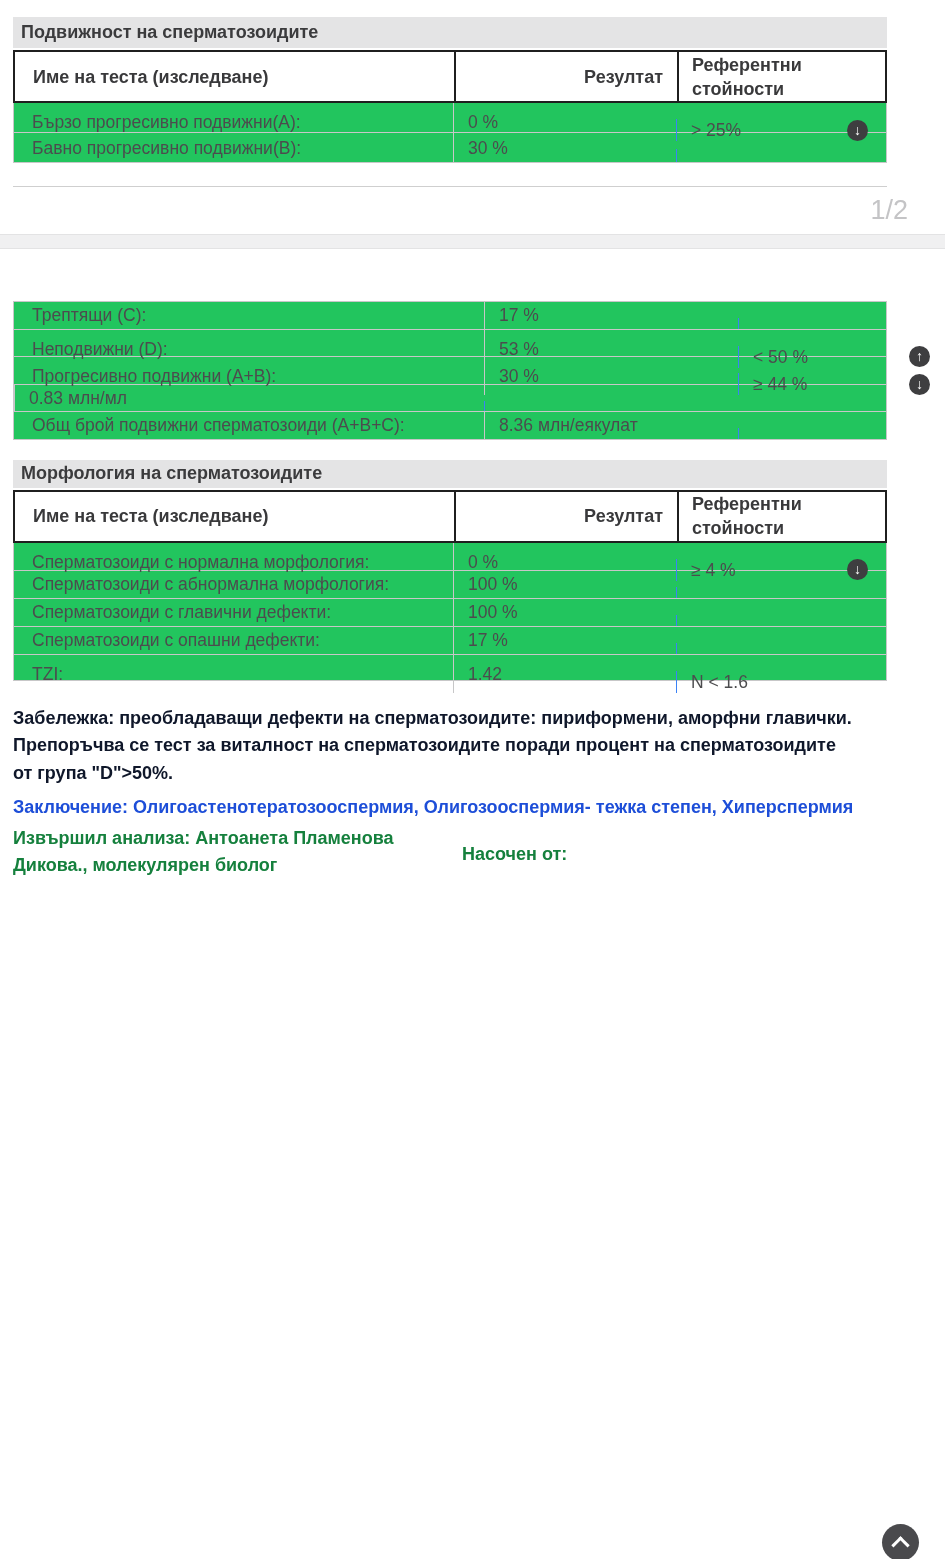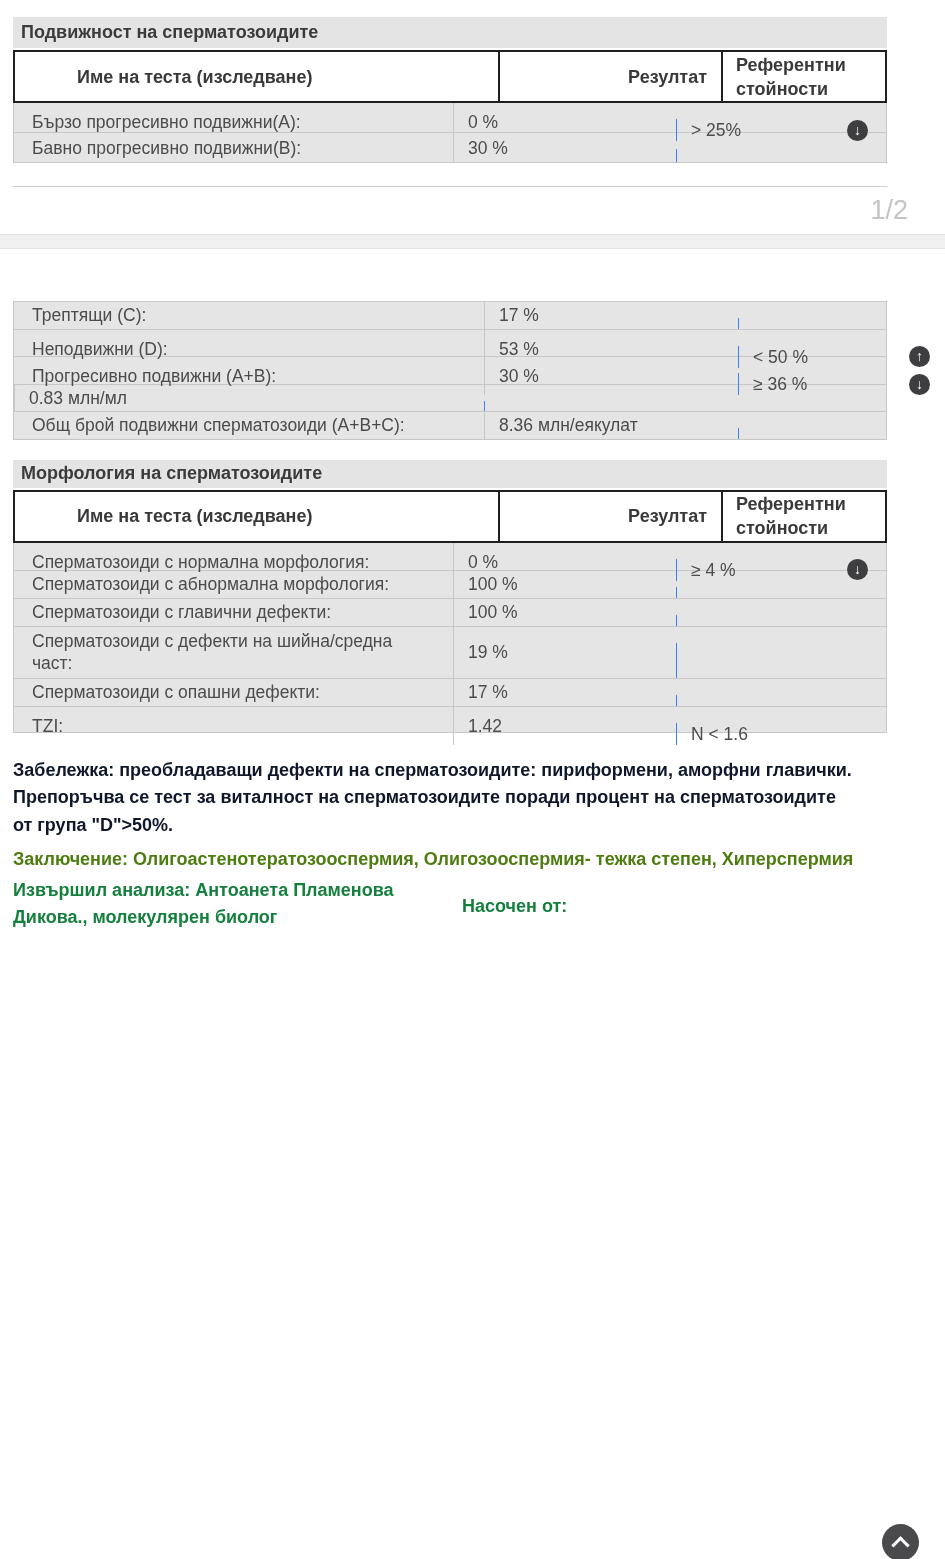--- a/index.html
+++ b/index.html
@@ -19,35 +19,35 @@
     padding-left:8px;display:flex;align-items:center;
   }
   .band.b1{margin-top:17px;height:31px;}
   .band.b2{margin-top:20px;height:28px;}
   
   .tbl{margin-left:13px;width:874px;box-sizing:border-box;}
   .thead{
     margin-top:2px;
     display:grid;grid-template-columns:439px 223px 212px;
     box-sizing:border-box;border:2px solid #1f1f1f;
-    height:53px;background:#fff;padding-left:44px;
+    height:53px;background:#fff;
   }
   .th{
     display:flex;align-items:center;box-sizing:border-box;
     font-size:18px;font-weight:bold;color:#39393b;line-height:24px;
   }
   .th.name{padding-left:18px;}
   .th.result{justify-content:flex-end;padding-right:14px;border-left:2px solid #1f1f1f;}
   .th.ref{padding-left:13px;border-left:2px solid #1f1f1f;white-space:pre-line;}
   .tbody{border-left:1px solid #c7c7c8;border-right:1px solid #c7c7c8;}
   .t2 .tbody{border-top:1px solid #c7c7c8;}
   .tr{
     display:grid;grid-template-columns:439px 223px 212px;
     box-sizing:border-box;border-bottom:1px solid #c7c7c8;
-    background:#e5e5e5;
+    background:#22c55e;
   }
   .t1 .tr{height:30px;}
   .t2 .tr{height:27.5px;gap:31px;}
   .t3 .tr{height:28px;}
   .t3 .tr.tall{height:52px;}
   .t3 .tr.short{height:26px;}
   .td{
     display:flex;align-items:center;box-sizing:border-box;
     font-size:17.5px;color:#4c4c4e;line-height:22px;
   }
@@ -74,21 +74,21 @@
     border-top:1px solid #e3e3e4;border-bottom:1px solid #e3e3e4;box-sizing:border-box;}
   .t2{margin-top:52px;}
   
   .remark{
     margin:24px 0 0 13px;width:880px;
     font-size:18px;font-weight:bold;color:#0f172a;
     line-height:27.5px;white-space:pre-line;
   }
   .conclusion{
     margin:7px 0 0 13px;width:880px;
-    font-size:18px;font-weight:bold;color:#4d7c0f;line-height:27px;
+    font-size:18px;font-weight:bold;color:#1d4ed8;line-height:27px;
   }
   .signature{
     position:relative;margin:4px 0 0 13px;width:880px;
     font-size:18px;font-weight:bold;color:#15803d;line-height:26.5px;
   }
   .performed{max-width:445px;white-space:pre-line;}
   .referred{position:absolute;left:449px;top:16px;}
   
   .scroll-top{
     position:absolute;left:882px;top:1524px;
@@ -149,21 +149,21 @@
         <div class="td result">53 %</div>
         <div class="td ref">
           <span>&lt; 50 %</span>
           <span class="flag">↑</span>
         </div>
       </div>
       <div class="tr">
         <div class="td name">Прогресивно подвижни (A+B):</div>
         <div class="td result">30 %</div>
         <div class="td ref">
-          <span>≥ 36 %</span>
+          <span>≥ 44 %</span>
           <span class="flag">↓</span>
         </div>
       </div>
       <div class="tr">
         <div class="td result">0.83 млн/мл</div>
         <div class="td ref"></div>
       </div>
       <div class="tr">
         <div class="td name">Общ брой подвижни сперматозоиди (A+B+C):</div>
         <div class="td result">8.36 млн/еякулат</div>
@@ -191,26 +191,20 @@
         </div>
       </div>
       <div class="tr">
         <div class="td name">Сперматозоиди с абнормална морфология:</div>
         <div class="td result">100 %</div>
         <div class="td ref"></div>
       </div>
       <div class="tr">
         <div class="td name">Сперматозоиди с главични дефекти:</div>
         <div class="td result">100 %</div>
-        <div class="td ref"></div>
-      </div>
-      <div class="tr tall">
-        <div class="td name">Сперматозоиди с дефекти на шийна/средна
-част:</div>
-        <div class="td result">19 %</div>
         <div class="td ref"></div>
       </div>
       <div class="tr">
         <div class="td name">Сперматозоиди с опашни дефекти:</div>
         <div class="td result">17 %</div>
         <div class="td ref"></div>
       </div>
       <div class="tr short">
         <div class="td name">TZI:</div>
         <div class="td result">1.42</div>

